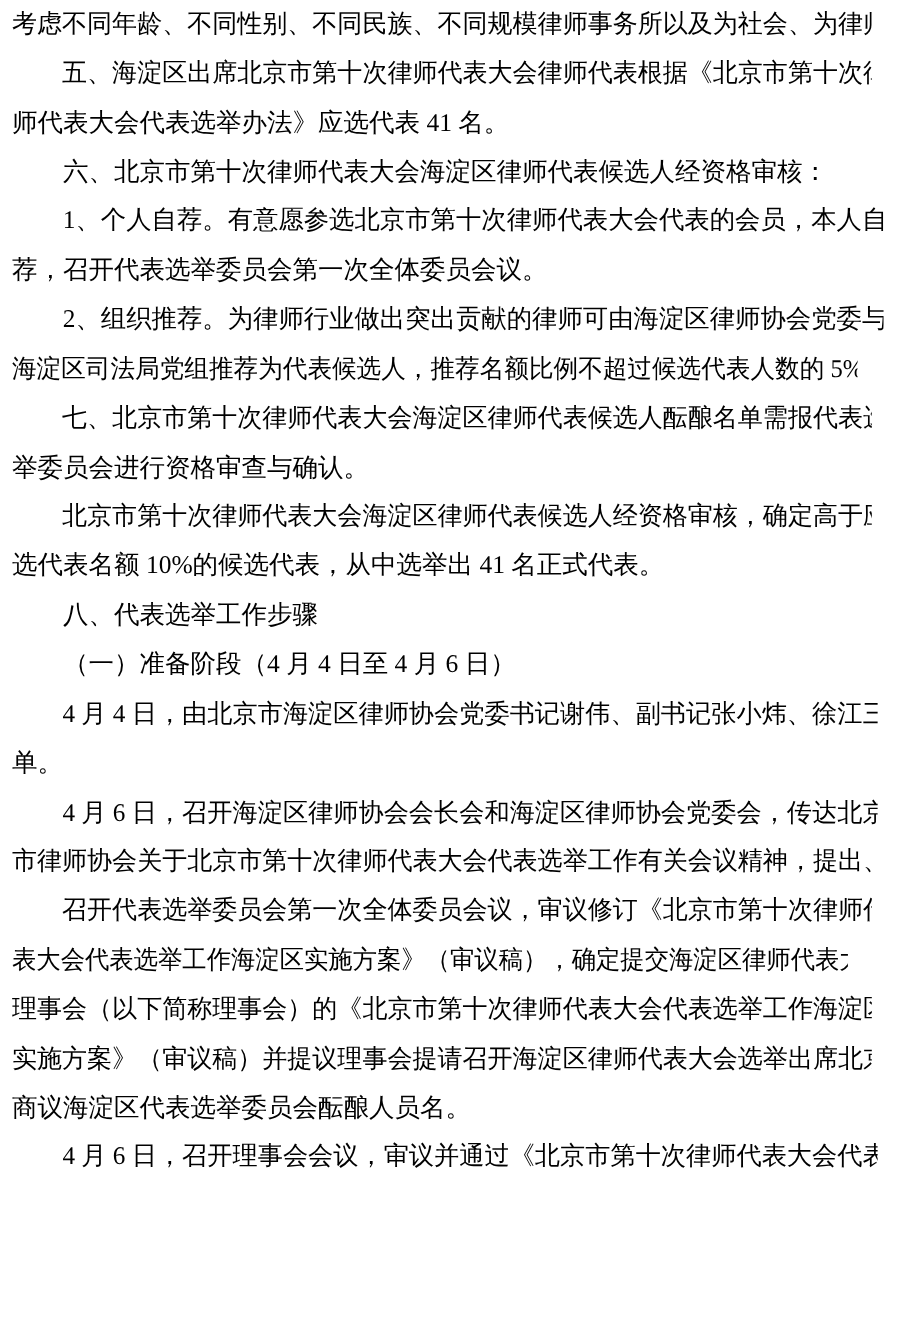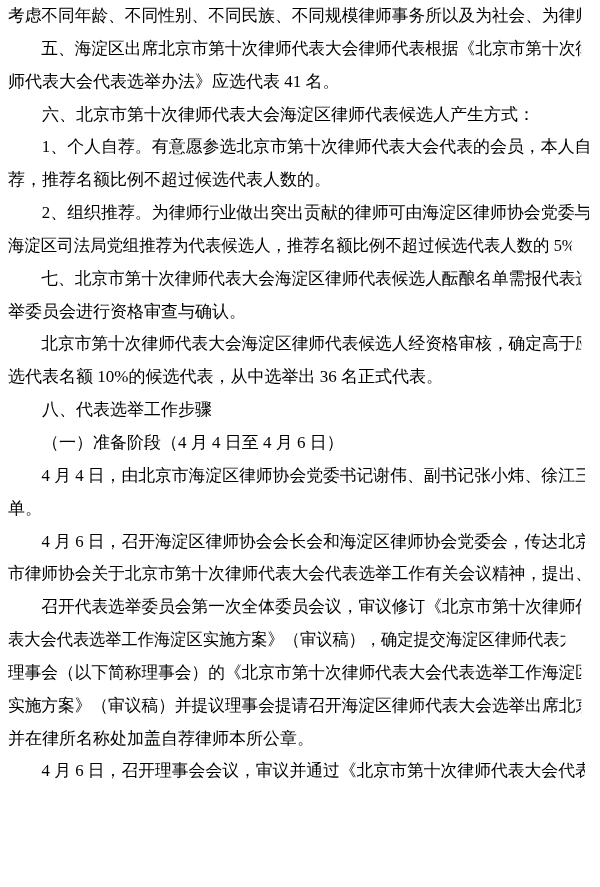--- a/index.html
+++ b/index.html
@@ -31,34 +31,34 @@
     font-kerning: none;
   }
 </style>
 </head>
 <body>
 
 <div class="page">
   <div class="line" style="transform: scaleX(0.981513);">考虑不同年龄、不同性别、不同民族、不同规模律师事务所以及为社会、为律师</div>
   <div class="line" style="transform: scaleX(0.981513);">　　五、海淀区出席北京市第十次律师代表大会律师代表根据《北京市第十次律</div>
   <div class="line">师代表大会代表选举办法》应选代表 41 名。</div>
-  <div class="line">　　六、北京市第十次律师代表大会海淀区律师代表候选人产生方式：</div>
+  <div class="line">　　六、北京市第十次律师代表大会海淀区律师代表候选人经资格审核：</div>
   <div class="line" style="transform: scaleX(0.994889);">　　1、个人自荐。有意愿参选北京市第十次律师代表大会代表的会员，本人自</div>
-  <div class="line">荐，推荐名额比例不超过候选代表人数的。</div>
+  <div class="line">荐，召开代表选举委员会第一次全体委员会议。</div>
   <div class="line" style="transform: scaleX(0.994889);">　　2、组织推荐。为律师行业做出突出贡献的律师可由海淀区律师协会党委与</div>
   <div class="line" style="transform: scaleX(0.965289);">海淀区司法局党组推荐为代表候选人，推荐名额比例不超过候选代表人数的 5%。</div>
   <div class="line" style="transform: scaleX(0.981513);">　　七、北京市第十次律师代表大会海淀区律师代表候选人酝酿名单需报代表选</div>
   <div class="line">举委员会进行资格审查与确认。</div>
   <div class="line" style="transform: scaleX(0.981513);">　　北京市第十次律师代表大会海淀区律师代表候选人经资格审核，确定高于应</div>
-  <div class="line">选代表名额 10%的候选代表，从中选举出 36 名正式代表。</div>
+  <div class="line">选代表名额 10%的候选代表，从中选举出 41 名正式代表。</div>
   <div class="line">　　八、代表选举工作步骤</div>
   <div class="line">　　（一）准备阶段（4 月 4 日至 4 月 6 日）</div>
   <div class="line" style="transform: scaleX(0.988156);">　　4 月 4 日，由北京市海淀区律师协会党委书记谢伟、副书记张小炜、徐江三</div>
   <div class="line">单。</div>
   <div class="line" style="transform: scaleX(0.988156);">　　4 月 6 日，召开海淀区律师协会会长会和海淀区律师协会党委会，传达北京</div>
   <div class="line" style="transform: scaleX(0.981513);">市律师协会关于北京市第十次律师代表大会代表选举工作有关会议精神，提出、</div>
   <div class="line" style="transform: scaleX(0.981513);">　　召开代表选举委员会第一次全体委员会议，审议修订《北京市第十次律师代</div>
   <div class="line" style="transform: scaleX(0.954248);">表大会代表选举工作海淀区实施方案》（审议稿），确定提交海淀区律师代表大会</div>
   <div class="line" style="transform: scaleX(0.981513);">理事会（以下简称理事会）的《北京市第十次律师代表大会代表选举工作海淀区</div>
   <div class="line" style="transform: scaleX(0.981513);">实施方案》（审议稿）并提议理事会提请召开海淀区律师代表大会选举出席北京</div>
-  <div class="line">并在律所名称处加盖自荐律师本所公章。</div>
+  <div class="line">商议海淀区代表选举委员会酝酿人员名。</div>
   <div class="line" style="transform: scaleX(0.988156);">　　4 月 6 日，召开理事会会议，审议并通过《北京市第十次律师代表大会代表</div>
 </div>
 
 </body></html>

